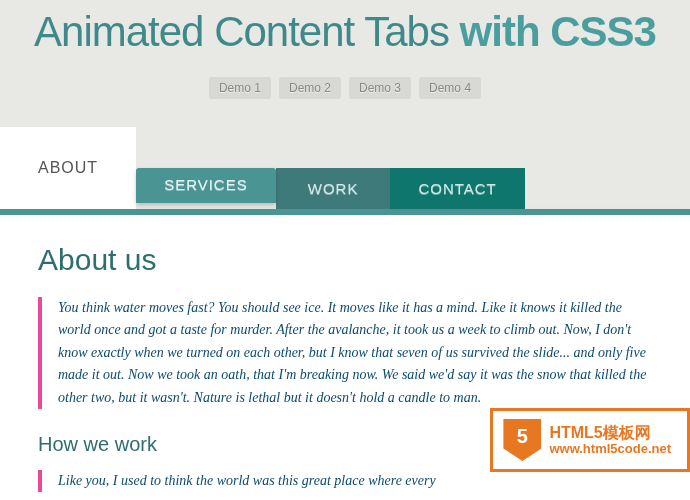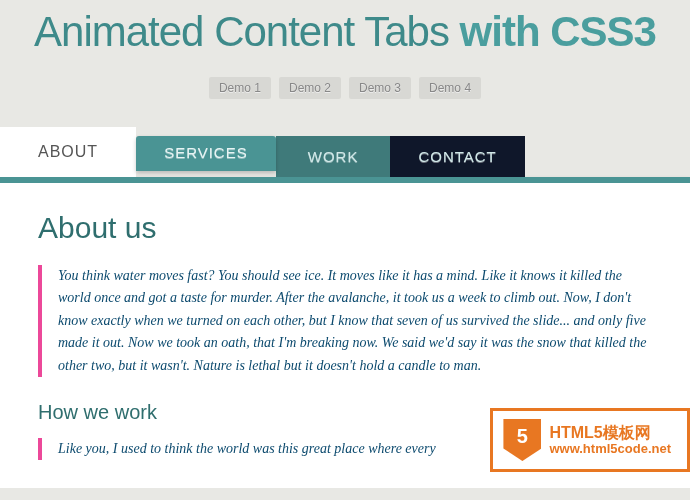--- a/index.html
+++ b/index.html
@@ -6,24 +6,24 @@
 body{font-family:Georgia,serif;background:#e8e8e4;width:690px;height:500px;overflow:hidden;position:relative}
 .header{text-align:center;padding:8px 0 0}
 .title{font-family:"Segoe UI",Arial,sans-serif;font-size:42px;font-weight:300;color:#3e8a8a;letter-spacing:-1px}
 .title-bold{font-weight:700;color:#4a9e9e}
 .subtitle{font-style:italic;color:#888;font-size:14px;margin-top:8px;text-shadow:0 1px 0 #fff}
 .demos{margin-top:21px}
 .demo-btn{display:inline-block;background:#d8d8d4;color:#888;padding:4px 10px;margin:0 2px;font-size:12px;border-radius:2px;font-family:Arial,sans-serif;text-shadow:0 1px 0 #eee;cursor:pointer}
 .tab-container{margin-top:28px;position:relative}
 .tabs{display:flex;align-items:flex-end;padding-left:0}
 .tab{font-family:"Segoe UI Semibold",Arial,sans-serif;font-size:15px;letter-spacing:1px;padding:14px 30px;cursor:pointer;text-shadow:0 1px 0 rgba(255,255,255,.4)}
-.tab.active{background:#fff;color:#555;padding:16px 38px;font-size:16px;text-shadow:none}
+.tab.active{background:#fff;color:#555;padding:32px 38px;font-size:16px;text-shadow:none}
 .tab.t2{background:#4a9494;color:#e8f4f4;padding:8px 28px 10px;font-size:15px;box-shadow:0 2px 4px rgba(0,0,0,.2);border-radius:3px 3px 0 0;position:relative;top:-6px}
 .tab.t3{background:#3f7a7a;color:#d0e8e8;padding:12px 32px}
-.tab.t4{background:#0f172a;color:#d0e8e8;padding:12px 28px}
+.tab.t4{background:#0f766e;color:#d0e8e8;padding:12px 28px}
 .tab-bar{height:6px;background:#4a9494;box-shadow:0 2px 4px rgba(0,0,0,.15)}
 .content{background:#fff;padding:28px 38px}
 .content h2{font-family:"Segoe UI",Arial,sans-serif;font-size:30px;color:#2f6e6e;font-weight:500;margin-bottom:20px}
 .content h3{font-family:"Segoe UI",Arial,sans-serif;font-size:20px;color:#2f6e6e;font-weight:500;margin:24px 0 14px}
 .quote{border-left:4px solid #ec4899;padding-left:16px;color:#0c4a6e;font-style:italic;font-size:14px;line-height:1.6}
 .badge{position:absolute;bottom:28px;right:0;border:3px solid #e87722;background:#fff;padding:8px 16px 8px 10px;display:flex;align-items:center;gap:8px}
 .badge-icon{width:38px;height:42px;position:relative}
 .shield{width:38px;height:42px;background:#e87722;clip-path:polygon(0 0,100% 0,100% 70%,50% 100%,0 70%)}
 .five{position:absolute;top:6px;left:0;width:100%;text-align:center;color:#fff;font-family:Arial;font-weight:bold;font-size:20px}
 .badge-text{font-family:Arial,sans-serif;font-weight:bold;line-height:1.1}

